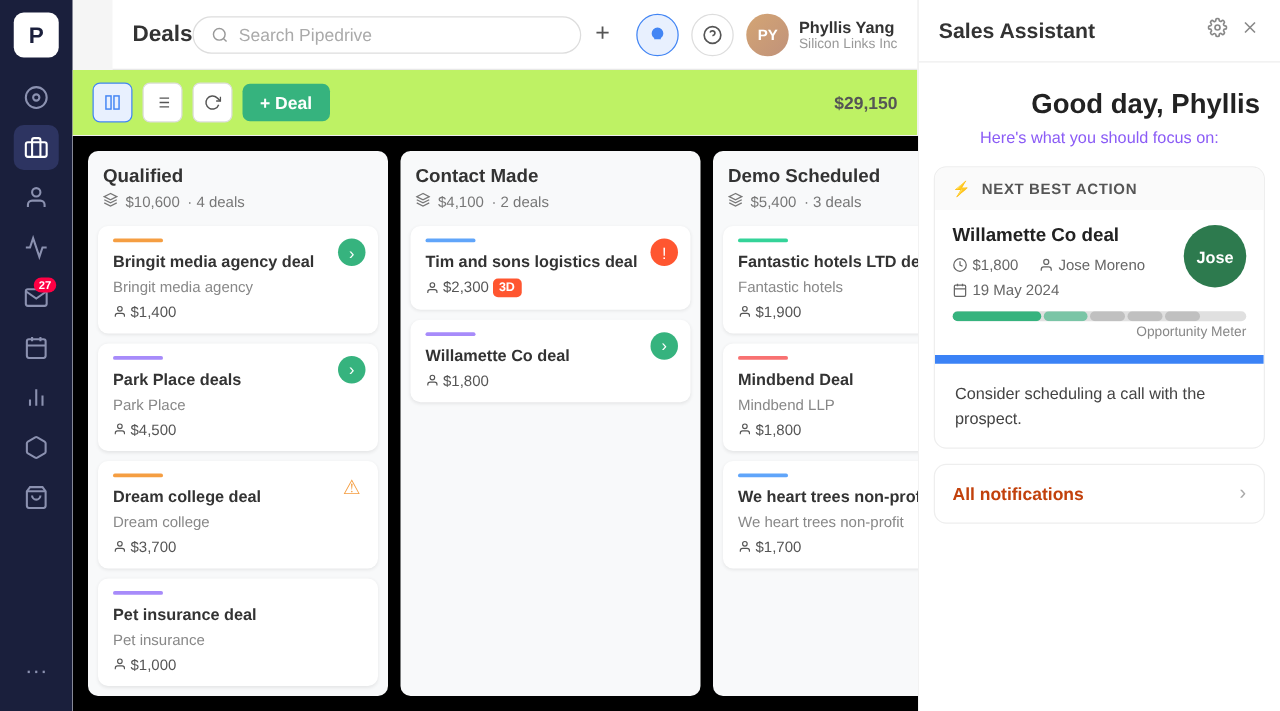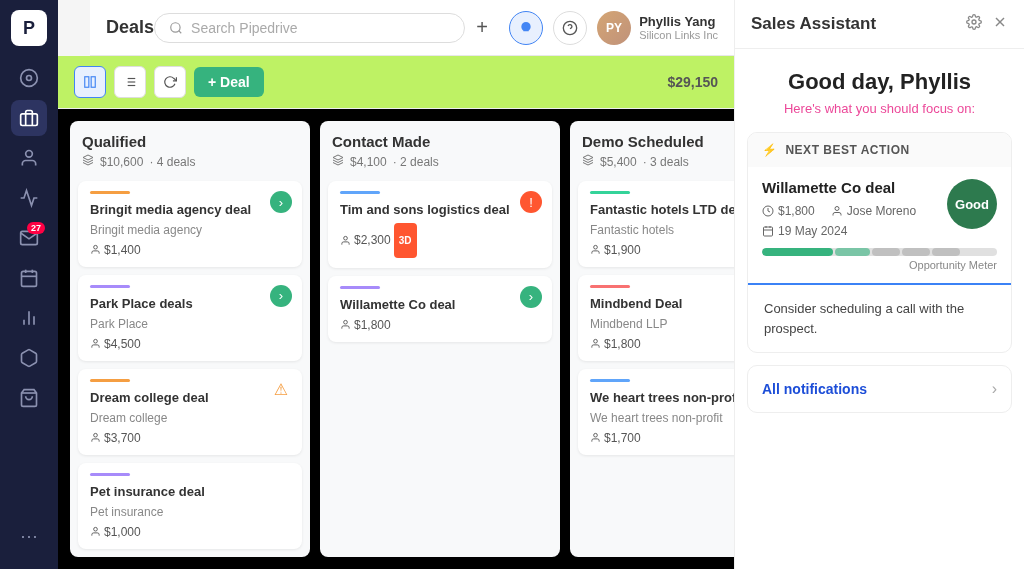--- a/index.html
+++ b/index.html
@@ -136,43 +136,43 @@
     .card-value { font-size: 12px; color: #555; display: flex; align-items: center; gap: 3px; }
     .card-action-btn {
       width: 22px; height: 22px; border-radius: 50%;
       display: flex; align-items: center; justify-content: center;
       font-size: 13px; cursor: pointer;
       position: absolute; right: 10px; top: 10px;
     }
     .btn-green { background: #36b37e; color: white; }
     .btn-red { background: #ff5630; color: white; }
     .btn-gray { background: #e0e0e0; color: #888; }
-    .badge-30 { background: #ff5630; color: white; font-size: 10px; font-weight: 700; padding: 12px 5px; border-radius: 4px; }
+    .badge-30 { background: #ff5630; color: white; font-size: 10px; font-weight: 700; padding: 2px 5px; border-radius: 4px; }
 
     
     .sales-assistant {
       width: 290px;
       background: white;
       border-left: 1px solid #eee;
       display: flex;
       flex-direction: column;
       overflow: hidden;
       flex-shrink: 0;
     }
     .sa-header {
       padding: 14px 16px;
       display: flex; align-items: center;
       border-bottom: 1px solid #eee;
     }
     .sa-title { font-size: 17px; font-weight: 700; color: #333; flex: 1; }
     .sa-icons { display: flex; gap: 10px; color: #888; font-size: 16px; }
     .sa-body { flex: 1; overflow-y: auto; }
     .sa-greeting { text-align: center; padding: 20px 16px 16px; }
-    .sa-greeting-title { font-size: 22px; font-weight: 700; color: #222; margin-bottom: 6px; }
-    .sa-greeting-sub { font-size: 13px; color: #ec4899; }
+    .sa-greeting-title { font-size: 22px; font-weight: 700; color: #222; margin-bottom: 6px; text-align: right; }
+    .sa-greeting-sub { font-size: 13px; color: #8b5cf6; }
 
     .sa-section { border: 1px solid #eee; border-radius: 10px; margin: 0 12px 12px; overflow: hidden; }
     .sa-section-header {
       padding: 10px 14px;
       display: flex; align-items: center; gap: 8px;
       font-size: 12px; font-weight: 700; color: #555; letter-spacing: 0.5px;
       background: #fafafa;
     }
 
     .sa-deal-card { padding: 12px 14px; }
@@ -185,29 +185,29 @@
     .opp-seg { height: 100%; border-radius: 4px; }
     .opportunity-label { font-size: 11px; color: #888; text-align: right; margin-top: 3px; }
     .high-badge {
       width: 50px; height: 50px; border-radius: 50%;
       background: #2d7a4e; color: white;
       display: flex; align-items: center; justify-content: center;
       font-size: 13px; font-weight: 700;
       flex-shrink: 0;
     }
 
-    .sa-suggestion { padding: 14px 16px; font-size: 13px; color: #444; line-height: 1.5; border-top: 2px solid #3b82f6; }
+    .sa-suggestion { padding: 14px 16px; font-size: 13px; color: #444; line-height: 1.5; border-top: 7px solid #3b82f6; }
 
     .sa-notifications {
       margin: 0 12px 12px;
       border: 1px solid #eee; border-radius: 10px;
       padding: 14px;
       display: flex; align-items: center; cursor: pointer;
     }
-    .sa-notif-label { font-size: 14px; font-weight: 600; color: #1d4ed8; flex: 1; }
+    .sa-notif-label { font-size: 14px; font-weight: 600; color: #c2410c; flex: 1; }
     .sa-notif-chevron { color: #aaa; }
   </style>
 </head>
 <body>
 
 <div class="sidebar">
   <div class="sidebar-logo">P</div>
   <div class="sidebar-item">
     <svg width="20" height="20" viewBox="0 0 24 24" fill="none" stroke="currentColor" stroke-width="2">
         <circle cx="12" cy="12" r="10"></circle>
@@ -578,21 +578,21 @@
             <div class="sa-deal-date">
               <svg width="12" height="12" viewBox="0 0 24 24" fill="none" stroke="currentColor" stroke-width="2">
                   <rect x="3" y="4" width="18" height="18" rx="2"></rect>
                   <line x1="16" y1="2" x2="16" y2="6"></line>
                   <line x1="8" y1="2" x2="8" y2="6"></line>
                   <line x1="3" y1="10" x2="21" y2="10"></line>
                 </svg>
               <span>19 May 2024</span>
             </div>
           </div>
-          <div class="high-badge">Good</div>
+          <div class="high-badge">Jose</div>
         </div>
         <div class="opportunity-bar-container">
           <div class="opportunity-bar-track">
             <div class="opp-seg" style="width:30%;background:#36b37e;"></div>
             <div class="opp-seg" style="width:15%;background:#36b37e;opacity:0.6;"></div>
             <div class="opp-seg" style="width:12%;background:#c0c0c0;"></div>
             <div class="opp-seg" style="width:12%;background:#c0c0c0;"></div>
             <div class="opp-seg" style="width:12%;background:#c0c0c0;"></div>
           </div>
           <div class="opportunity-label">Opportunity Meter</div>

